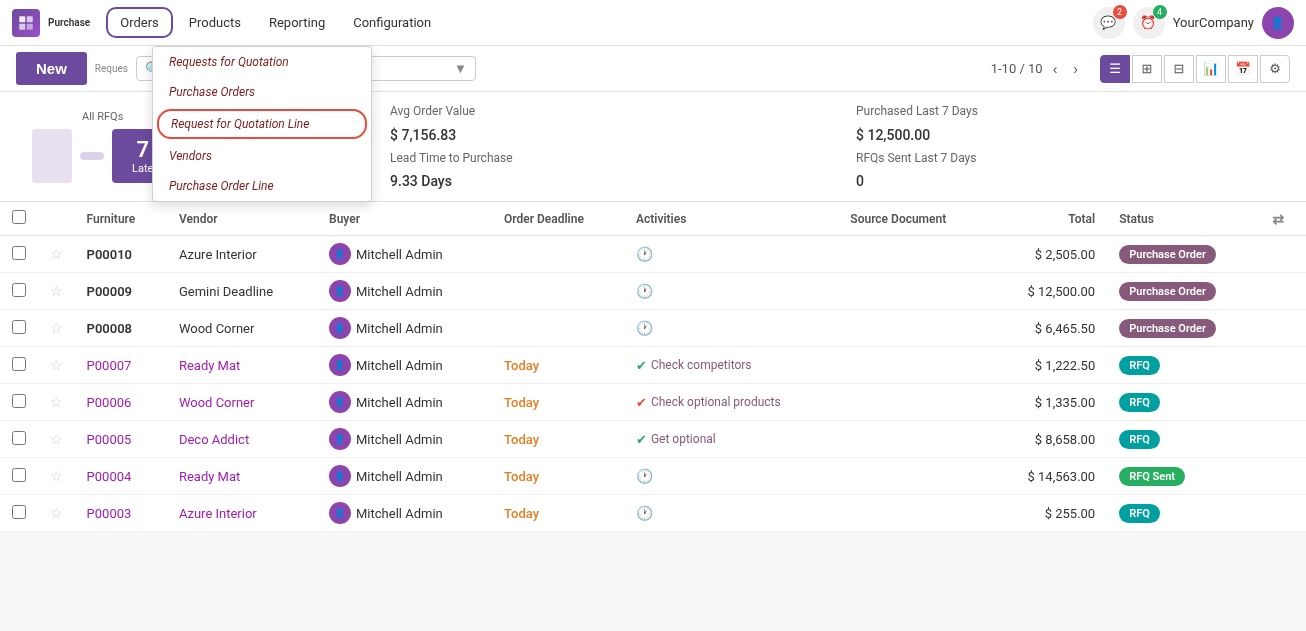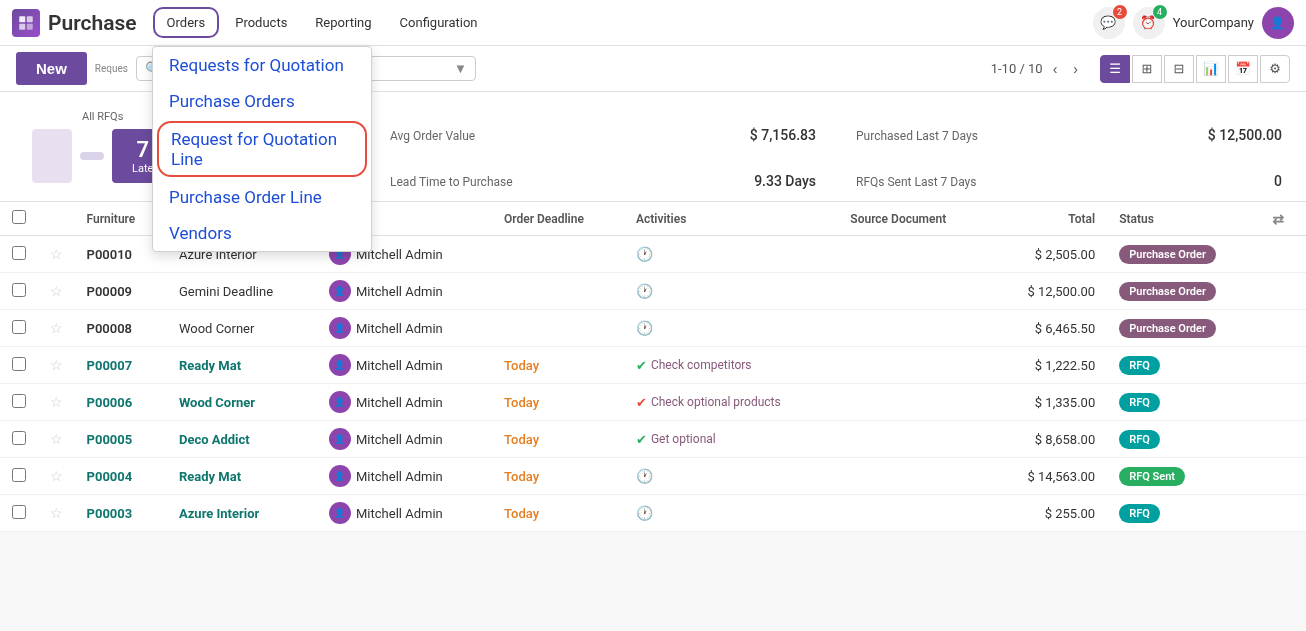--- a/index.html
+++ b/index.html
@@ -1,21 +1,21 @@
 <!DOCTYPE html>
 <html><head>
   <meta charset="utf-8">
   <style>
     * { box-sizing: border-box; margin: 0; padding: 0; }
     body { font-family: -apple-system, BlinkMacSystemFont, 'Segoe UI', Roboto, sans-serif; font-size: 13px; background: #f8f8f8; color: #333; overflow: hidden; }
     
     
     .top-nav { display: flex; align-items: center; background: #fff; border-bottom: 1px solid #e0e0e0; padding: 0 12px; height: 46px; gap: 4px; }
     .app-icon { width: 28px; height: 28px; background: linear-gradient(135deg, #6c4b9e, #9b4dca); border-radius: 4px; display: flex; align-items: center; justify-content: center; color: white; font-size: 10px; font-weight: bold; margin-right: 4px; }
-    .app-title { font-size: 21px; font-weight: 600; color: #333; margin-right: 12px; }
+    .app-title { font-size: 10px; font-weight: 600; color: #333; margin-right: 12px; }
     .nav-item { padding: 6px 12px; border-radius: 4px; cursor: pointer; font-size: 13px; color: #333; }
     .nav-item.active { border: 2px solid #6c4b9e; border-radius: 10px; color: #333; }
     .nav-spacer { flex: 1; }
     .nav-right { display: flex; align-items: center; gap: 8px; }
     .notif-btn { position: relative; width: 32px; height: 32px; border-radius: 50%; background: #f0f0f0; display: flex; align-items: center; justify-content: center; cursor: pointer; }
     .notif-badge { position: absolute; top: -2px; right: -2px; background: #e74c3c; color: white; font-size: 9px; border-radius: 50%; width: 14px; height: 14px; display: flex; align-items: center; justify-content: center; }
     .notif-badge.green { background: #27ae60; }
     .company-name { font-size: 13px; color: #333; }
     .user-avatar { width: 32px; height: 32px; border-radius: 50%; background: #8e44ad; display: flex; align-items: center; justify-content: center; color: white; font-size: 12px; }
 
@@ -31,45 +31,45 @@
     .pagination { display: flex; align-items: center; gap: 4px; font-size: 13px; color: #555; }
     .page-btn { background: none; border: none; cursor: pointer; color: #555; font-size: 14px; padding: 2px 6px; }
     .view-btns { display: flex; align-items: center; gap: 2px; margin-left: 8px; }
     .view-btn { width: 30px; height: 28px; display: flex; align-items: center; justify-content: center; border: 1px solid #ccc; cursor: pointer; color: #555; background: white; }
     .view-btn.active { background: #6c4b9e; color: white; border-color: #6c4b9e; }
     .view-btn:first-child { border-radius: 4px 0 0 4px; }
     .view-btn:last-child { border-radius: 0 4px 4px 0; }
 
     
     .dropdown-menu { position: absolute; top: 46px; left: 152px; background: white; border: 1px solid #d0d0d0; border-radius: 4px; box-shadow: 0 4px 12px rgba(0,0,0,0.15); z-index: 100; width: 220px; }
-    .dropdown-item { padding: 8px 16px; cursor: pointer; font-size: 17px; color: #1d4ed8; }
+    .dropdown-item { padding: 8px 16px; cursor: pointer; font-size: 12px; color: #7f1d1d; font-style: italic; }
     .dropdown-item.highlighted { background: white; border: 2px solid #e74c3c; margin: 2px 4px; border-radius: 14px; padding: 6px 12px; }
 
     
     .stats-section { display: flex; background: white; border-bottom: 1px solid #e0e0e0; }
     .stats-left { display: flex; align-items: center; padding: 10px 16px; gap: 0; }
     .stat-block { text-align: center; padding: 8px 20px; cursor: pointer; }
     .stat-block.active { background: #6c4b9e; color: white; border-radius: 4px; }
     .stat-number { font-size: 22px; font-weight: 600; }
     .stat-label { font-size: 11px; }
 
     .stats-right { flex: 1; display: grid; grid-template-columns: 1fr 1fr; padding: 12px 24px; gap: 8px 40px; border-left: 1px solid #e0e0e0; margin-left: 16px; }
-    .kpi-row { display: flex; align-items: flex-end; justify-content: space-between; }
+    .kpi-row { display: flex; align-items: flex-start; justify-content: space-between; flex-direction: column; }
     .kpi-label { font-size: 12px; color: #666; text-align: right; }
     .kpi-value { font-size: 14px; font-weight: 500; color: #333; }
 
     
     .table-section { background: white; overflow-y: auto; }
     table { width: 100%; border-collapse: collapse; }
     thead th { padding: 8px 12px; text-align: left; font-size: 12px; font-weight: 600; color: #555; border-bottom: 1px solid #e0e0e0; background: #fff; white-space: nowrap; }
     tbody tr { border-bottom: 1px solid #f0f0f0; }
     tbody td { padding: 7px 12px; font-size: 13px; vertical-align: middle; }
     .checkbox { width: 14px; height: 14px; cursor: pointer; }
     .star-icon { color: #ccc; cursor: pointer; font-size: 14px; }
-    .ref-link { color: #0f766e; font-weight: 700; text-decoration: none; margin-top: 26px; }
+    .ref-link { color: #a21caf; font-weight: 400; text-decoration: none; margin-top: 26px; }
     .ref-black { font-weight: 600; color: #333; }
     .buyer-avatar { width: 22px; height: 22px; border-radius: 50%; background: #8e44ad; display: inline-flex; align-items: center; justify-content: center; color: white; font-size: 9px; margin-right: 5px; vertical-align: middle; }
     .buyer-cell { display: flex; align-items: center; }
     .deadline-today { color: #e67e22; font-weight: 500; }
     .clock-icon { color: #aaa; font-size: 14px; }
     .activity-cell { display: flex; align-items: center; gap: 4px; }
     .activity-link { color: #875a7b; text-decoration: none; font-size: 12px; }
     .check-green { color: #27ae60; }
     .check-red { color: #e74c3c; }
     .badge { padding: 3px 10px; border-radius: 20px; font-size: 11px; font-weight: 600; color: white; display: inline-block; }
@@ -136,22 +136,22 @@
     <div class="view-btn">📊</div>
     <div class="view-btn">📅</div>
     <div class="view-btn">⚙</div>
   </div>
 </div>
 
 <div class="dropdown-menu">
   <div class="dropdown-item">Requests for Quotation</div>
   <div class="dropdown-item">Purchase Orders</div>
   <div class="dropdown-item highlighted">Request for Quotation Line</div>
+  <div class="dropdown-item">Vendors</div>
   <div class="dropdown-item">Purchase Order Line</div>
-  <div class="dropdown-item">Vendors</div>
 </div>
 
 <div class="stats-section">
   <div class="stats-left">
     <div style="display:flex; flex-direction:column; padding: 8px 16px; align-items: center;">
       <span style="font-size:11px; color:#666; margin-bottom:6px;">All RFQs</span>
       <div style="display:flex; gap:0; align-items:stretch;">
         <div class="stat-block" style="background:#e8e0f0; border-radius:4px;">
           <div class="stat-number" style="color:#6c4b9e;"> </div>
           <div class="stat-label" style="color:#6c4b9e; font-size:10px;"> </div>

